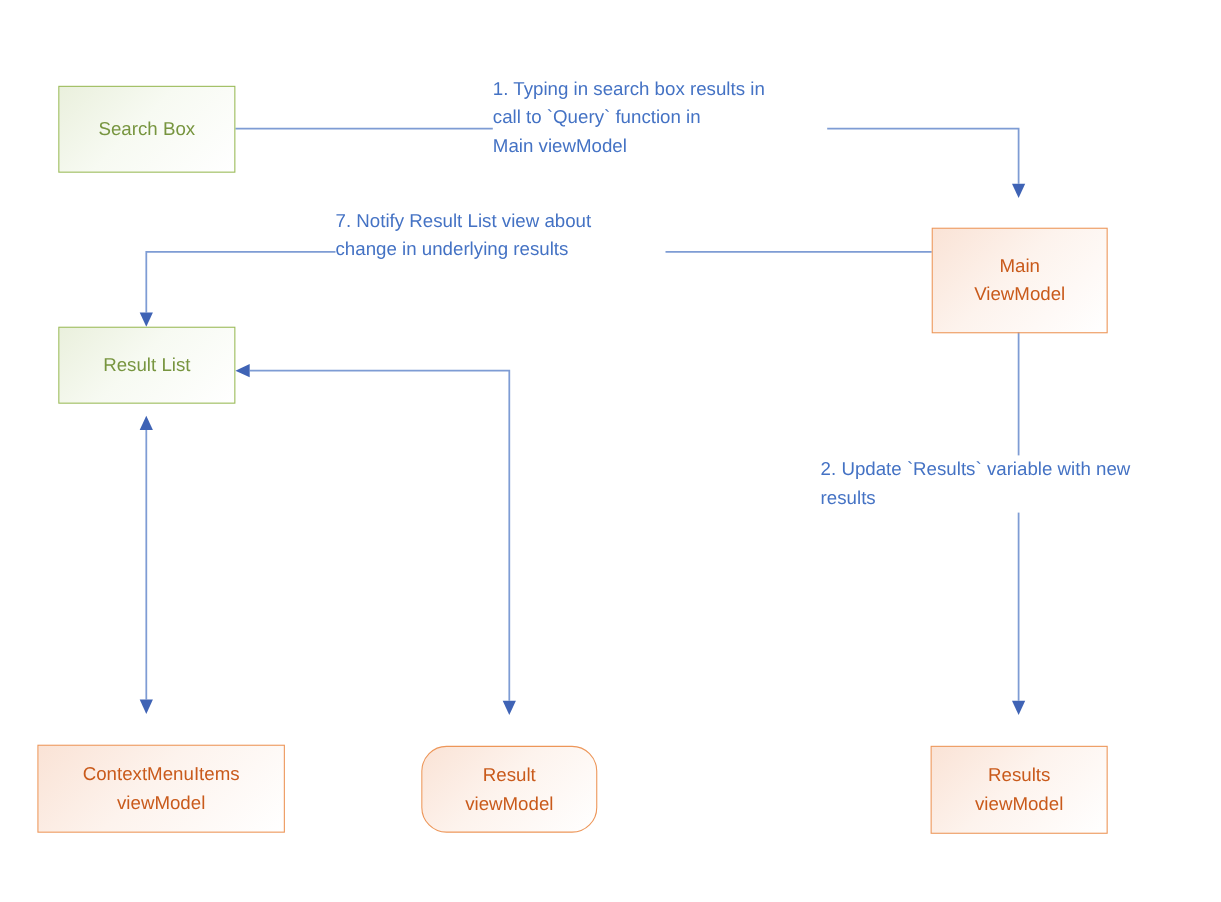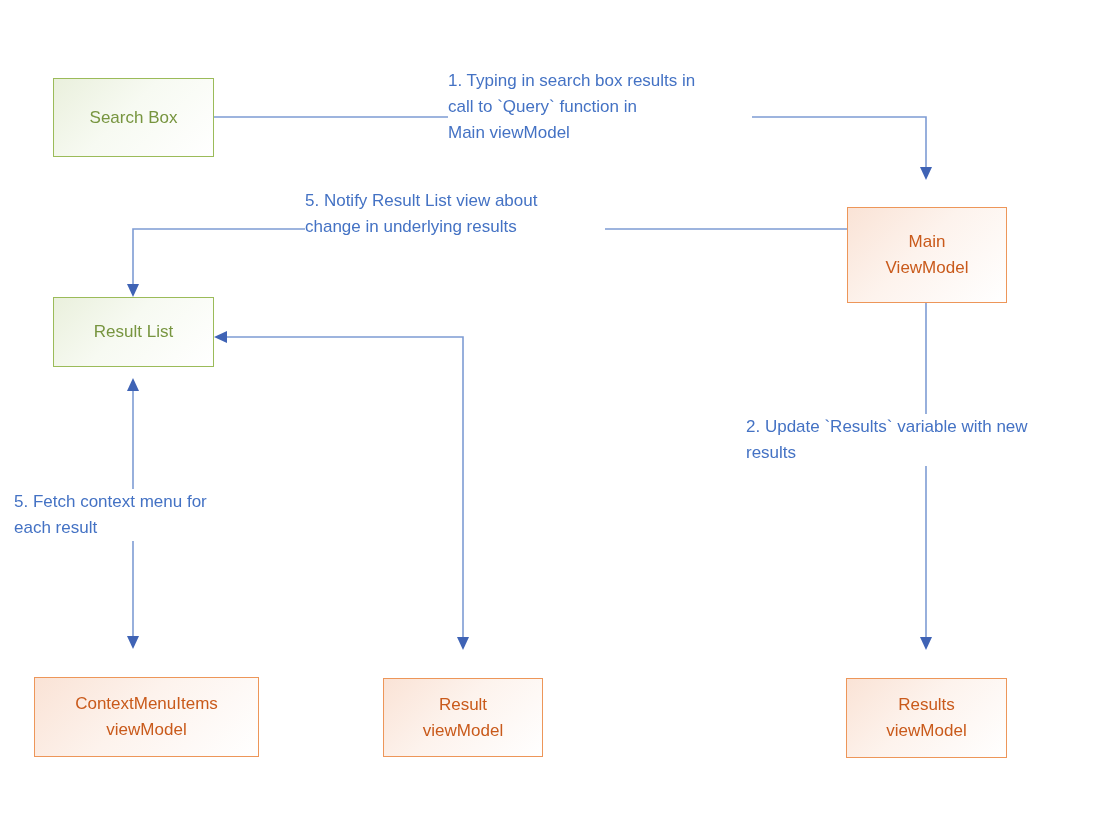--- a/index.html
+++ b/index.html
@@ -109,33 +109,31 @@
   <div class="node view" style="left:53px; top:78px; width:161px; height:79px;">Search Box</div>
 
   <div class="node viewmodel" style="left:847px; top:179px; width:160px; height:96px;">Main
 ViewModel</div>
 
   <div class="node view" style="left:53px; top:297px; width:161px; height:70px;">Result List</div>
 
   <div class="node viewmodel" style="left:34px; top:649px; width:225px; height:80px;">ContextMenuItems
 viewModel</div>
 
-  <div class="node viewmodel" style="left:383px; top:650px; width:160px; height:79px;">Result
+  <div class="node viewmodel" style="left:383px; top:650px; width:160px; height:79px;border-radius:23px;">Result
 viewModel</div>
 
   <div class="node viewmodel" style="left:846px; top:650px; width:161px; height:80px;">Results
 viewModel</div>
 
   <div class="annotation" style="left:448px; top:68px; width:304px;">1. Typing in search box results in
 call to `Query` function in
 Main viewModel</div>
 
   <div class="annotation" style="left:746px; top:414px; width:360px;">2. Update `Results` variable with new
 results</div>
 
-  <div class="annotation" style="left:305px; top:188px; width:300px;">5. Notify Result List view about
+  <div class="annotation" style="left:305px; top:188px; width:300px;">7. Notify Result List view about
 change in underlying results</div>
 
 
-  <div class="annotation" style="left:14px; top:489px; width:240px;">5. Fetch context menu for
-each result</div>
 
 </div>
 
 </body></html>

